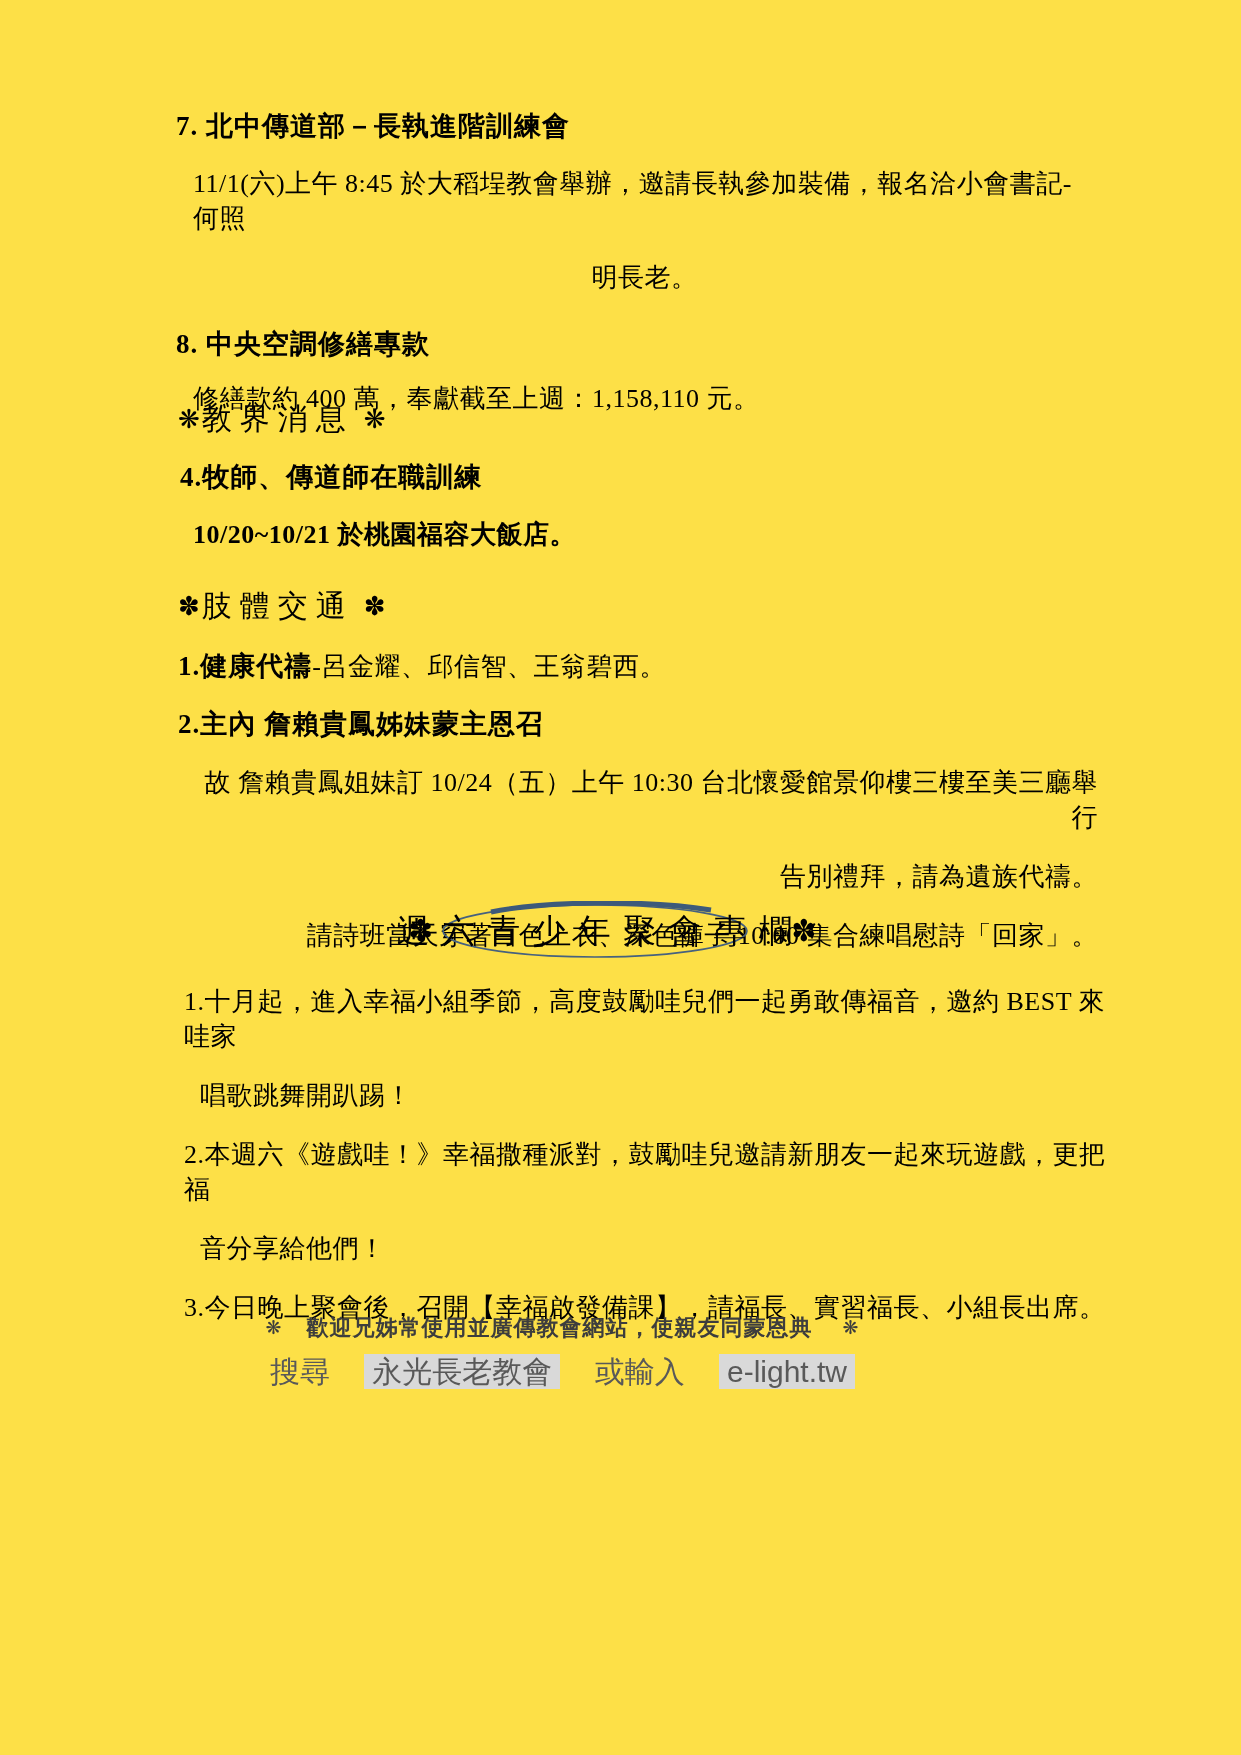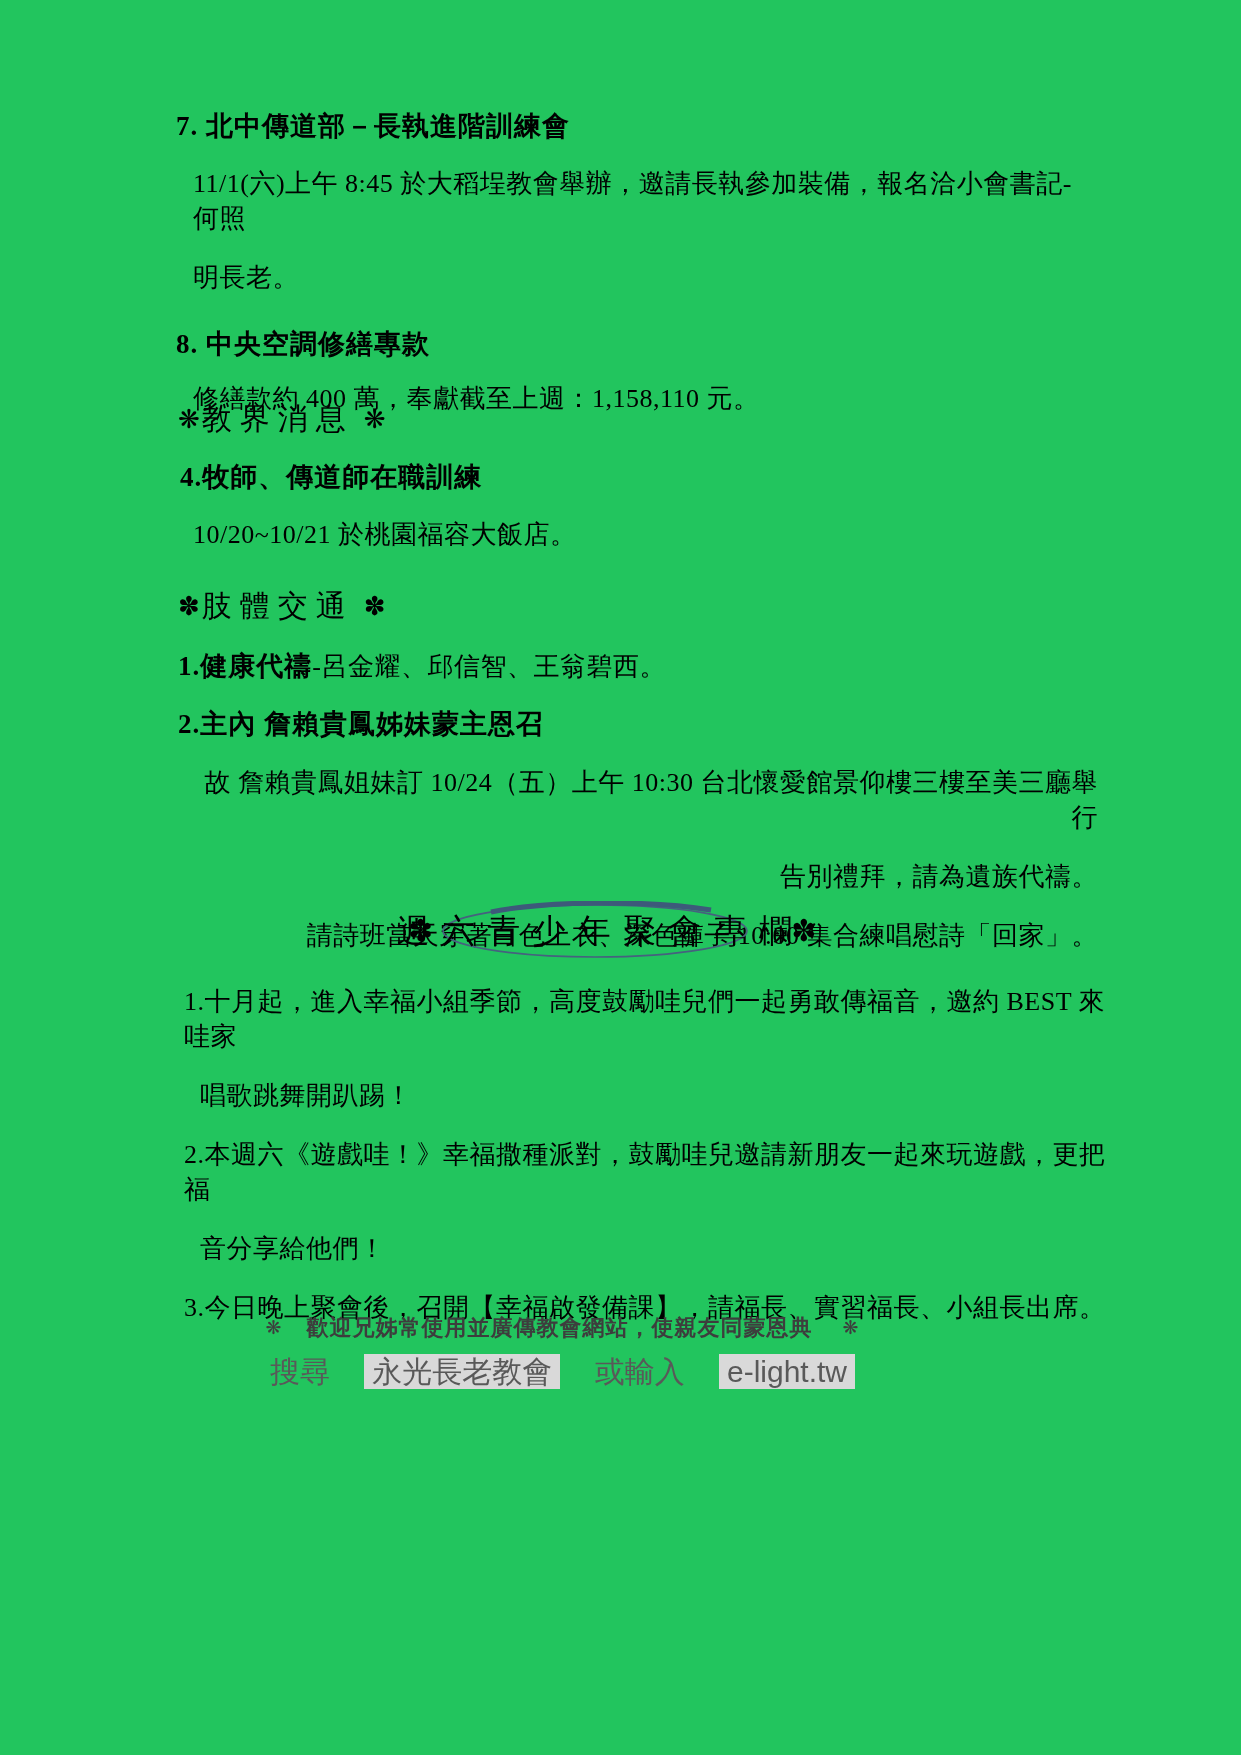--- a/index.html
+++ b/index.html
@@ -1,47 +1,47 @@
 <!DOCTYPE html>
 <html><head>
 <meta charset="utf-8">
 <style>
   html,body { margin:0; padding:0; background:#e8e8e8; }
   .page {
     position:relative;
     width:1241px; height:1755px;
     margin:0 auto;
-    background:#22c55e;
+    background:#fde047;
     font-family:"Liberation Serif","DejaVu Serif",serif;
     color:#000000;
     overflow:hidden;
   }
   .abs { position:absolute; }
 
   
   .num-heading { font-size:27px; font-weight:bold; letter-spacing:1px; }
   .body-line   { font-size:26px; letter-spacing:0.5px; }
 
   #sec-announce { left:176px; top:108px; width:920px; }
   #sec-announce .h7   { margin:0 0 22px 0; }
   #sec-announce .al1  { margin:0 0 24px 17px; }
-  #sec-announce .al2  { margin:0 0 31px 17px; }
+  #sec-announce .al2  { margin:0 0 31px 17px;text-align:center; }
   #sec-announce .h8   { margin:0 0 19px 0; }
   #sec-announce .al3  { margin:0 0 0 17px; }
 
   
   .sec-title-row { display:flex; align-items:center; }
   .sec-title-text { font-size:30px; font-weight:normal; letter-spacing:8px; margin:0 8px 0 2px; }
   .flower { font-size:26px; line-height:1; }
   .flower-right { margin-left:2px; }
 
   #sec-news { left:178px; top:399px; width:920px; }
   #sec-news .title-row { margin-bottom:19px; }
   #sec-news .item-h { margin:0 0 22px 2px; }
-  #sec-news .item-b { margin:2px 0 0 15px; }
+  #sec-news .item-b { margin:2px 0 0 15px;font-weight:bold; }
 
   #sec-fellowship { left:178px; top:586px; width:920px; }
   #sec-fellowship .title-row { margin-bottom:21px; }
   #sec-fellowship .f1 { margin:0 0 22px 0; font-size:26px; }
   #sec-fellowship .f1 b { font-size:27px; letter-spacing:1px; }
   #sec-fellowship .f2h { margin:0 0 23px 0; }
   #sec-fellowship .fb { margin:0 0 24px 17px;text-align:right; }
 
   
   #youth-head { left:408px; top:901px; display:flex; align-items:center; }

